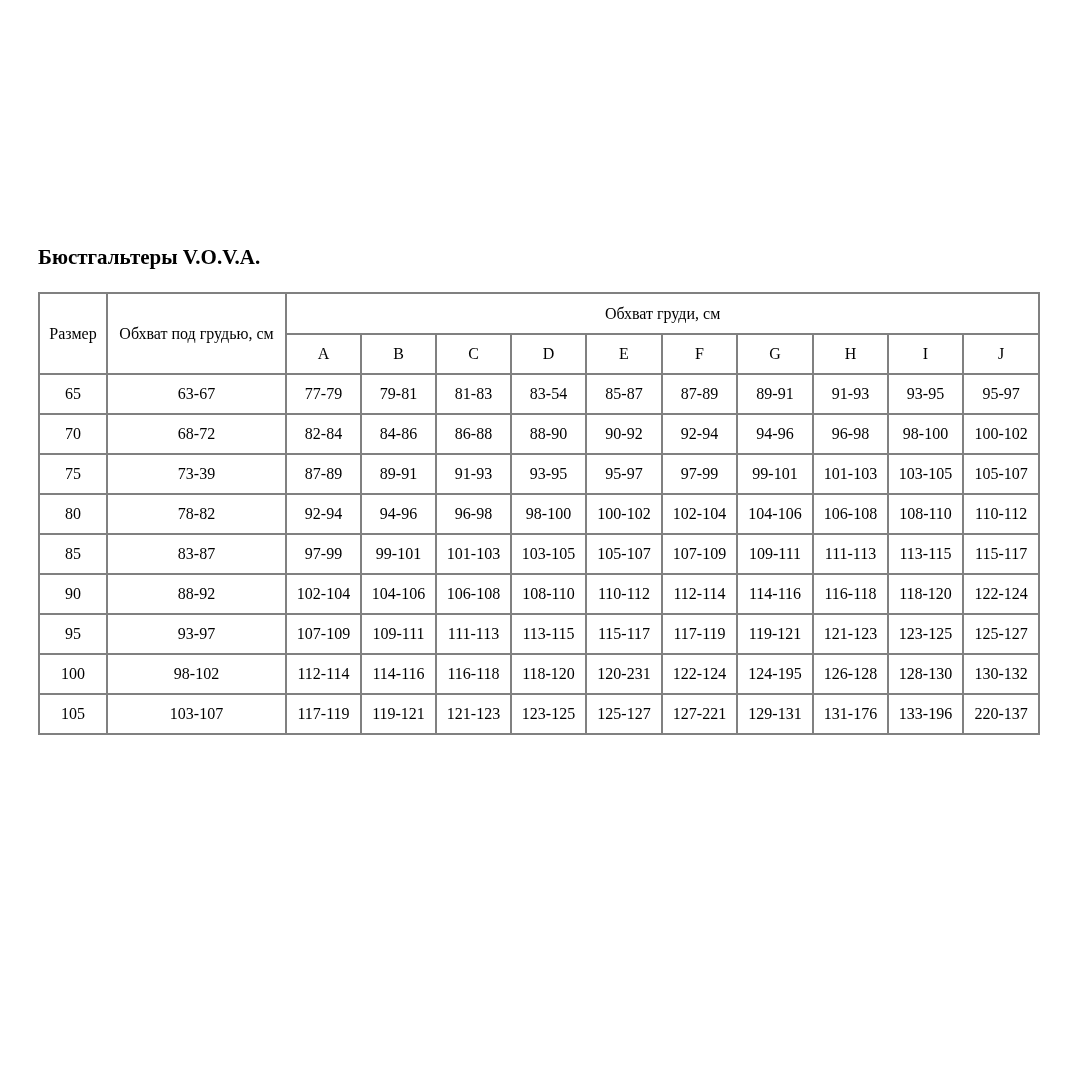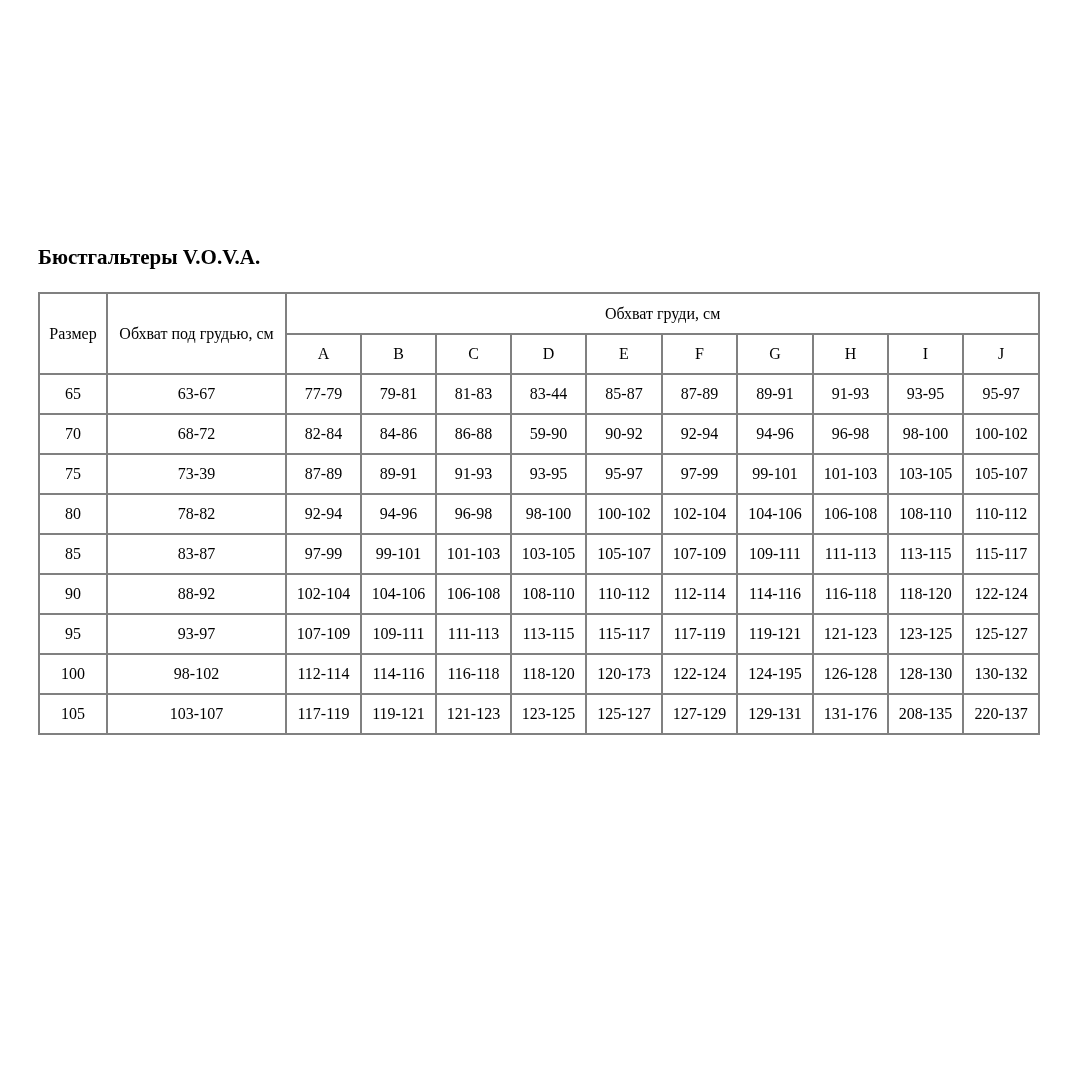--- a/index.html
+++ b/index.html
@@ -98,35 +98,35 @@
           <th>J</th>
         </tr>
     </thead>
     <tbody id="table-body">
         <tr class="data-row">
           <td>65</td>
           <td>63-67</td>
           <td>77-79</td>
           <td>79-81</td>
           <td>81-83</td>
-          <td>83-44</td>
+          <td>83-54</td>
           <td>85-87</td>
           <td>87-89</td>
           <td>89-91</td>
           <td>91-93</td>
           <td>93-95</td>
           <td>95-97</td>
         </tr>
         <tr class="data-row">
           <td>70</td>
           <td>68-72</td>
           <td>82-84</td>
           <td>84-86</td>
           <td>86-88</td>
-          <td>59-90</td>
+          <td>88-90</td>
           <td>90-92</td>
           <td>92-94</td>
           <td>94-96</td>
           <td>96-98</td>
           <td>98-100</td>
           <td>100-102</td>
         </tr>
         <tr class="data-row">
           <td>75</td>
           <td>73-39</td>
@@ -197,37 +197,37 @@
           <td>123-125</td>
           <td>125-127</td>
         </tr>
         <tr class="data-row">
           <td>100</td>
           <td>98-102</td>
           <td>112-114</td>
           <td>114-116</td>
           <td>116-118</td>
           <td>118-120</td>
-          <td>120-173</td>
+          <td>120-231</td>
           <td>122-124</td>
           <td>124-195</td>
           <td>126-128</td>
           <td>128-130</td>
           <td>130-132</td>
         </tr>
         <tr class="data-row">
           <td>105</td>
           <td>103-107</td>
           <td>117-119</td>
           <td>119-121</td>
           <td>121-123</td>
           <td>123-125</td>
           <td>125-127</td>
-          <td>127-129</td>
+          <td>127-221</td>
           <td>129-131</td>
           <td>131-176</td>
-          <td>208-135</td>
+          <td>133-196</td>
           <td>220-137</td>
         </tr>
       </tbody>
   </table>
 
 </div>
 
 </body></html>

